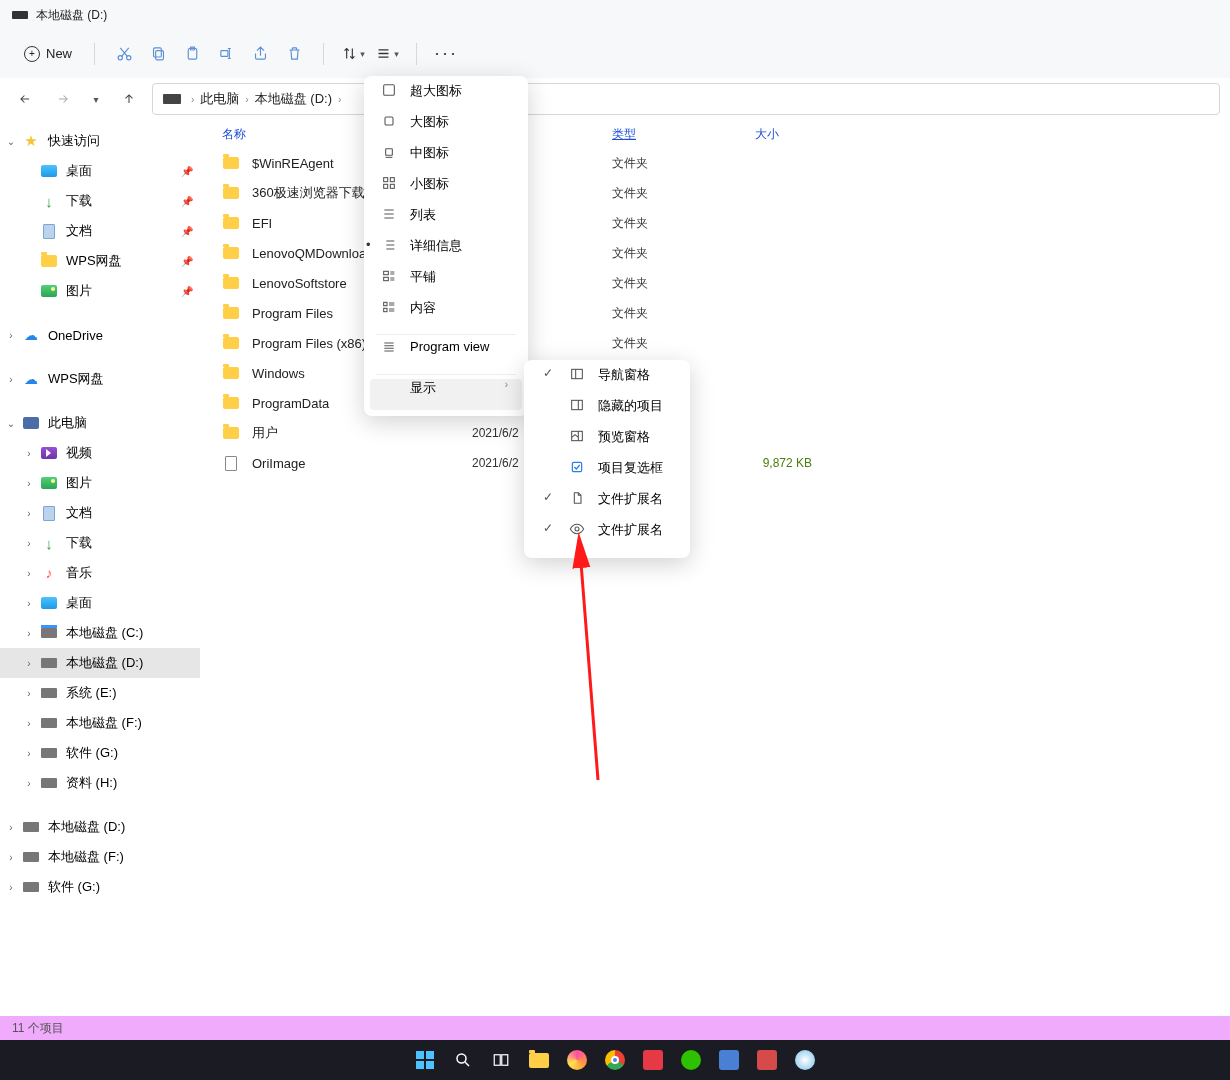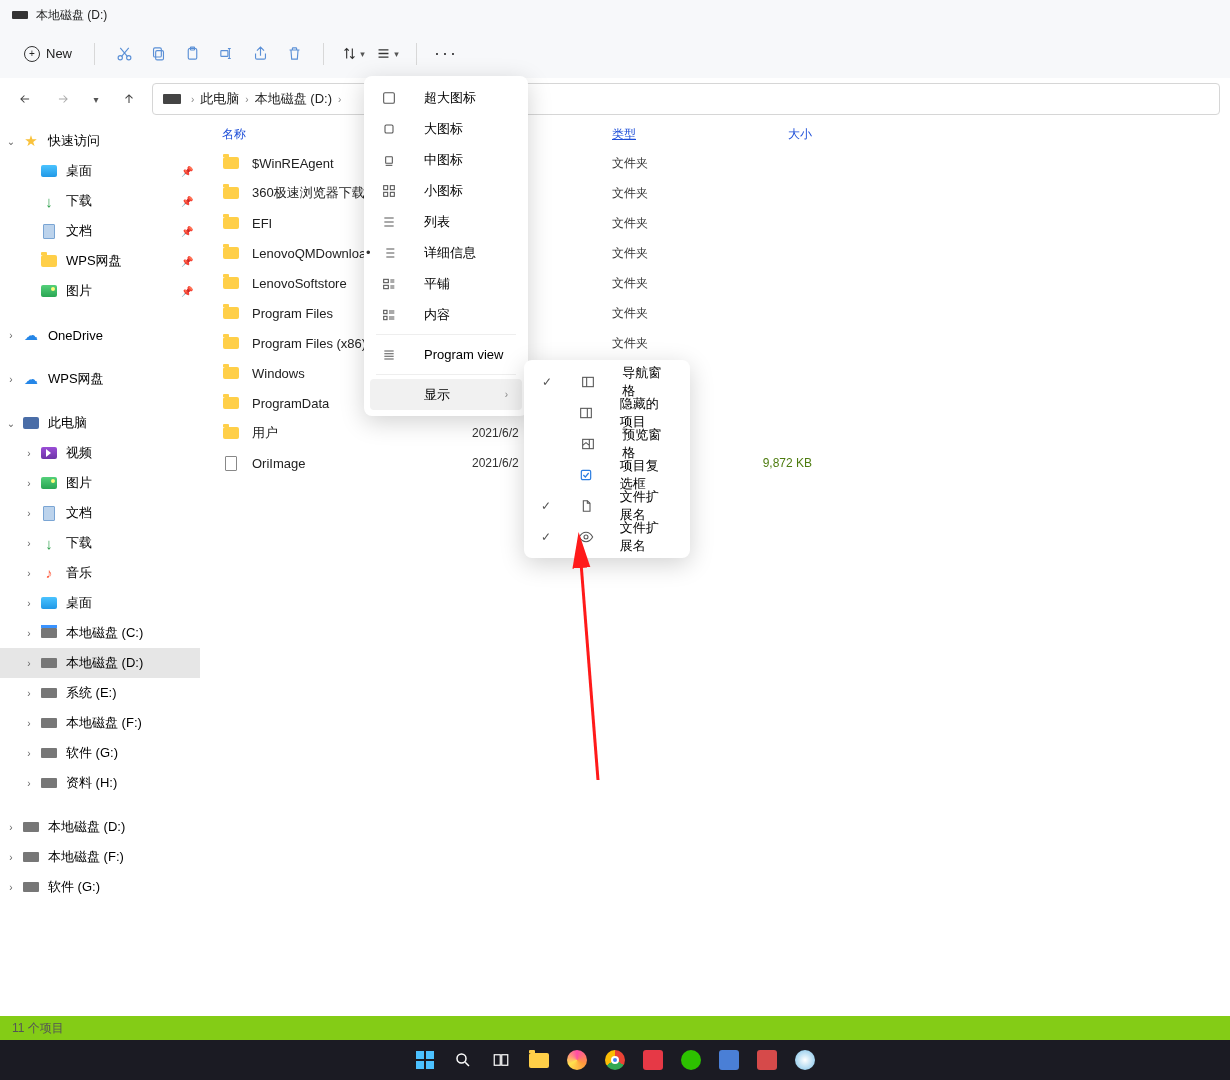--- a/index.html
+++ b/index.html
@@ -57,40 +57,40 @@
   .ico-music { color: #ff5a3c; font-size: 14px; }
   .ico-drive { width: 16px; height: 10px; background: #777; border-radius: 1px; position: relative; }
   .ico-drive.c::after { content:""; position:absolute; top:-3px; left:0; width:16px; height:3px; background:#3a93ff; }
   .ico-file { width: 12px; height: 15px; border: 1.2px solid #888; border-radius: 1px; background: #fff; }
 
   
   .cols { display: flex; height: 28px; align-items: center; font-size: 12px; color: #1d4ed8; border-bottom: 0; padding-left: 22px; }
   .col-name { width: 250px; }
   .col-date { width: 140px; }
   .col-type { width: 110px; text-decoration: underline; }
-  .col-size { width: 90px; text-align: right; }
+  .col-size { width: 90px; text-align: center; }
 
   .row { display: flex; align-items: center; height: 30px; padding-left: 22px; font-size: 13px; color: #222; cursor: pointer; }
   .row .rname { width: 250px; display: flex; align-items: center; gap: 8px; }
   .row .rdate { width: 140px; color: #333; font-size: 12px; }
   .row .rtype { width: 110px; color: #333; font-size: 12px; }
   .row .rsize { width: 90px; text-align: right; font-size: 12px; color: #4d7c0f; }
 
   
   .menu { position: absolute; background: #fff; border-radius: 8px; box-shadow: 0 6px 24px rgba(0,0,0,0.18); padding: 6px; font-size: 13px; z-index: 50; }
-  .menu-item { display: flex; align-items: center; height: 31px; padding: 0 14px 0 10px; border-radius: 4px; cursor: pointer; gap: 26px; min-width: 150px; }
+  .menu-item { display: flex; align-items: flex-start; height: 31px; padding: 0 14px 0 10px; border-radius: 4px; cursor: pointer; gap: 12px; min-width: 150px; }
   .menu-item.hovered { background: #f1f1f1; }
   .menu-ico { width: 18px; display: flex; justify-content: center; color: #555; }
   .menu-sep { height: 1px; background: #eee; margin: 4px 6px; }
   .menu-arrow { margin-left: auto; color: #888; font-size: 10px; }
   .menu-check { width: 16px; display: flex; justify-content: center; color: #555; font-size: 12px; }
   .menu2 .menu-item { min-width: 150px; padding-right: 16px; }
 
   
-  .statusbar { position: absolute; left: 0; right: 0; bottom: 40px; height: 24px; display: flex; align-items: center; padding: 0 12px; font-size: 12px; color: #555; background: #84cc16; }
+  .statusbar { position: absolute; left: 0; right: 0; bottom: 40px; height: 24px; display: flex; align-items: center; padding: 0 12px; font-size: 12px; color: #555; background: #f0abfc; }
 
   
   .taskbar { position: absolute; left: 0; right: 0; bottom: 0; height: 40px; background: #1b1b23; display: flex; align-items: center; justify-content: center; gap: 8px; }
   .task-icon { width: 30px; height: 30px; border-radius: 4px; display: flex; align-items: center; justify-content: center; }
 
   
   .arrow { position: absolute; left: 570px; top: 540px; z-index: 60; }
   .arrow svg { overflow: visible; }
 
   

